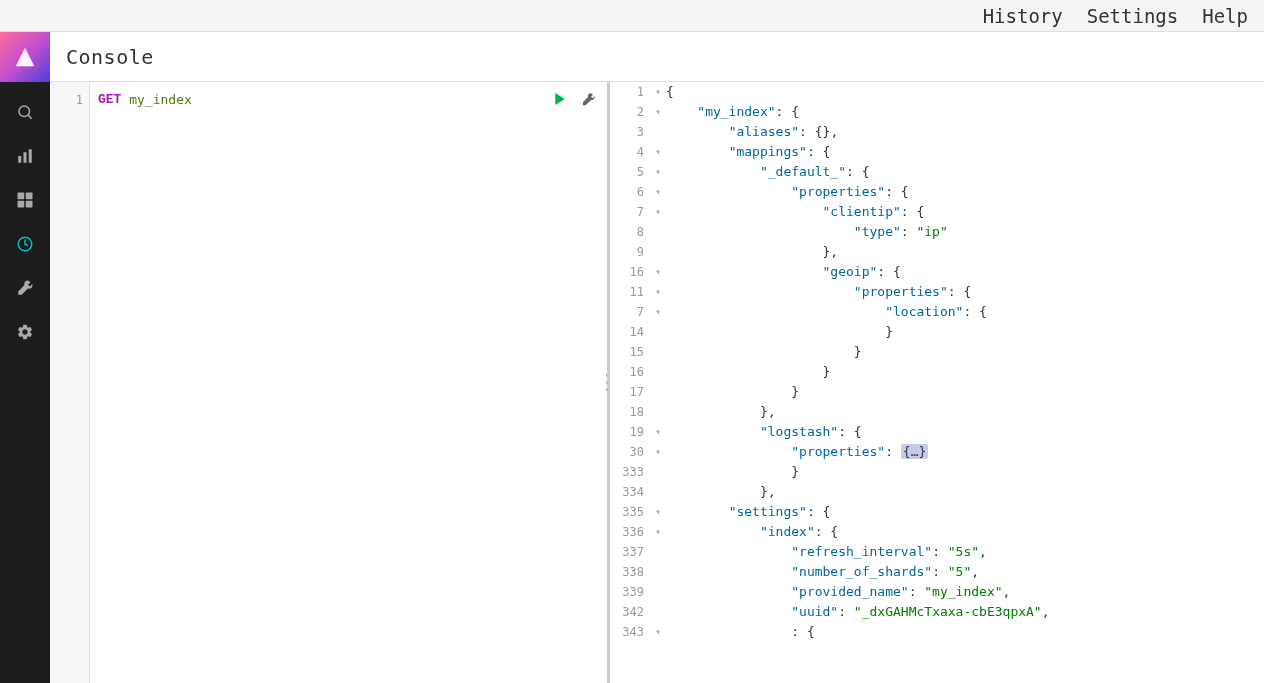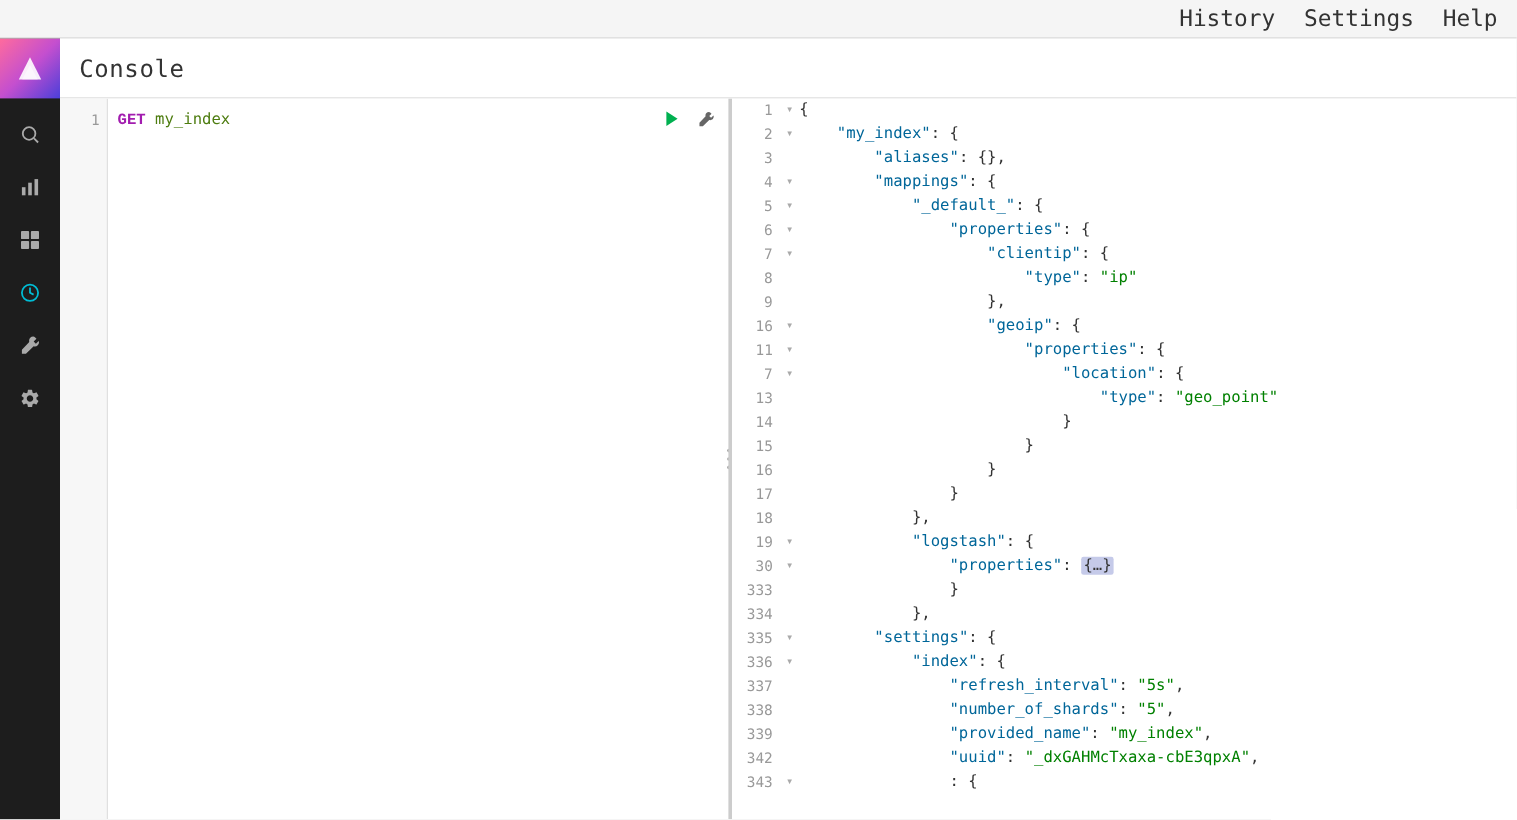--- a/index.html
+++ b/index.html
@@ -398,25 +398,20 @@
             <span class="out-line-num">11</span>
             <span class="out-fold">▾</span>
             <span class="out-code">                        <span class="json-key">"properties"</span>: {</span>
           </div>
           <div class="output-row">
             <span class="out-line-num">7</span>
             <span class="out-fold">▾</span>
             <span class="out-code">                            <span class="json-key">"location"</span>: {</span>
           </div>
           <div class="output-row">
-            <span class="out-line-num">13</span>
-            <span class="out-fold"></span>
-            <span class="out-code">                                <span class="json-key">"type"</span>: <span class="json-str">"geo_point"</span></span>
-          </div>
-          <div class="output-row">
             <span class="out-line-num">14</span>
             <span class="out-fold"></span>
             <span class="out-code">                            <span class="json-brace">}</span></span>
           </div>
           <div class="output-row">
             <span class="out-line-num">15</span>
             <span class="out-fold"></span>
             <span class="out-code">                        <span class="json-brace">}</span></span>
           </div>
           <div class="output-row">

